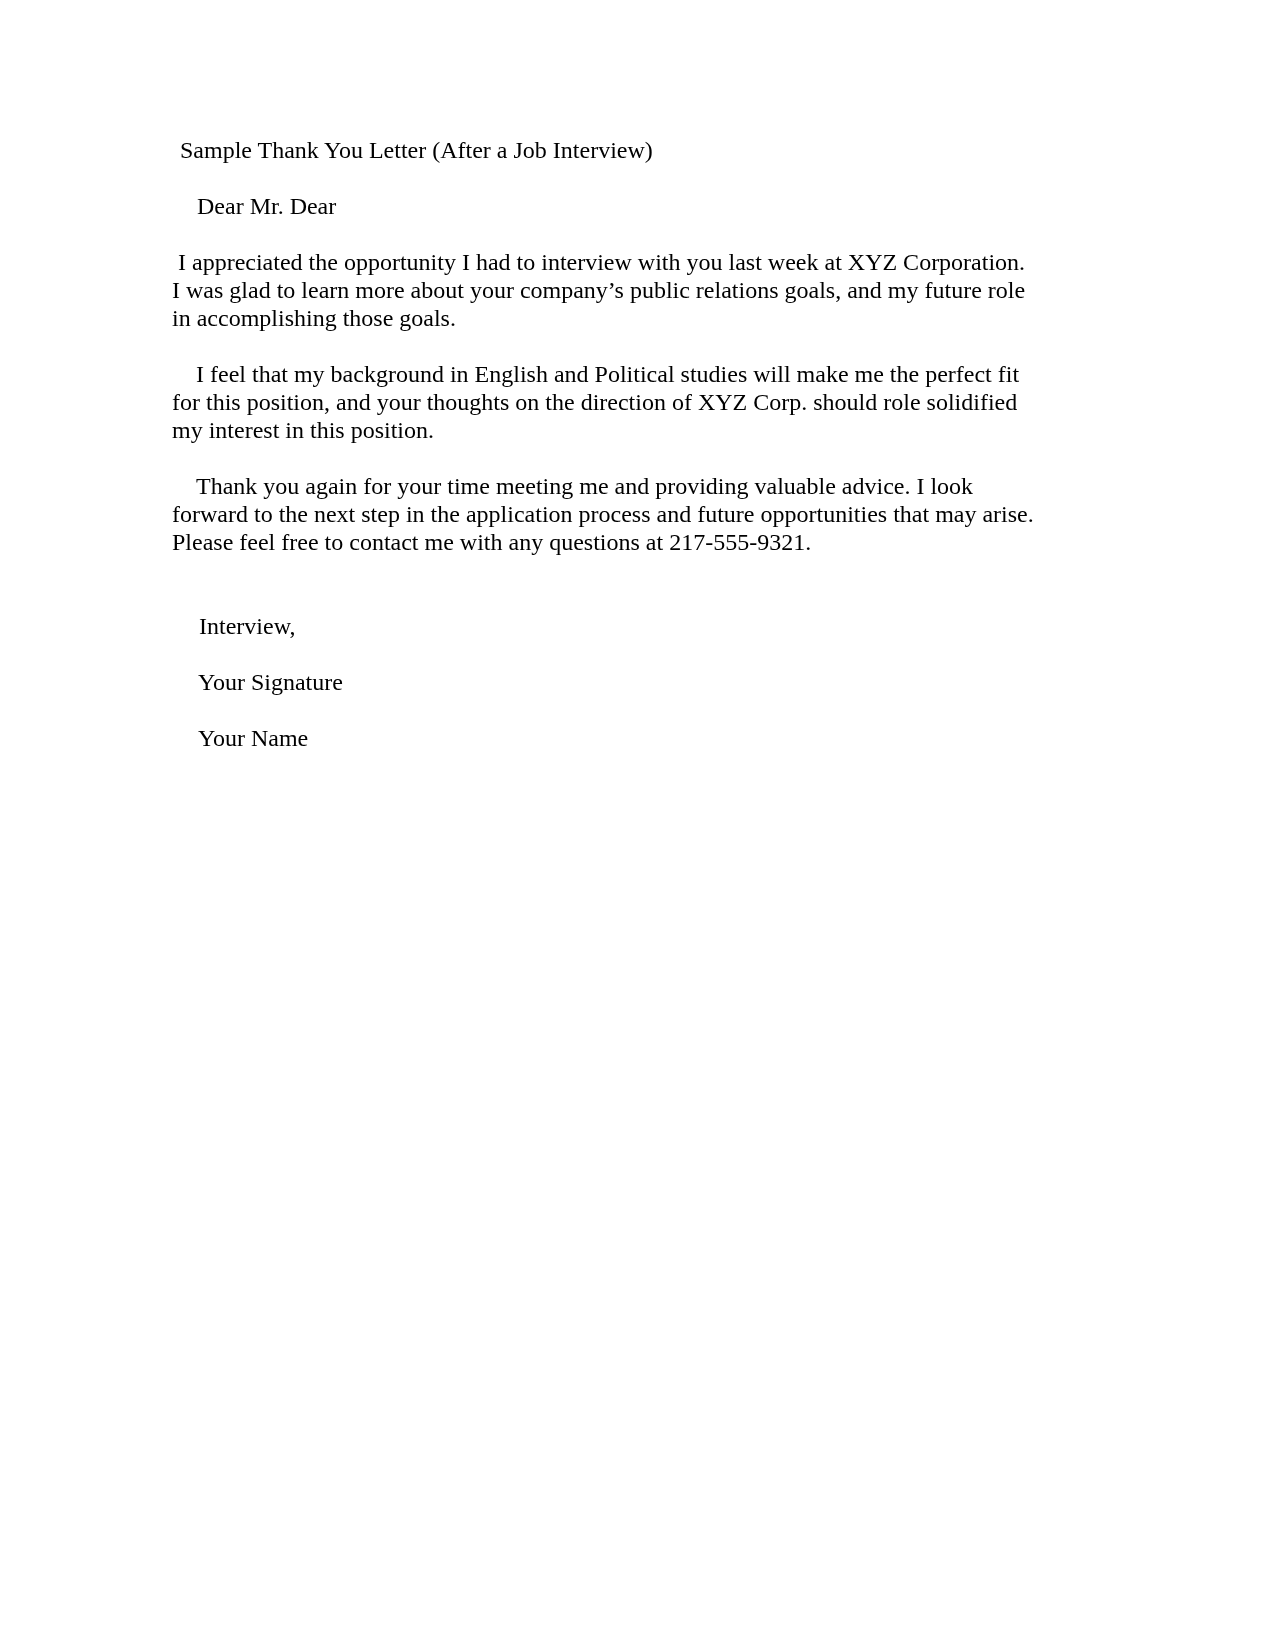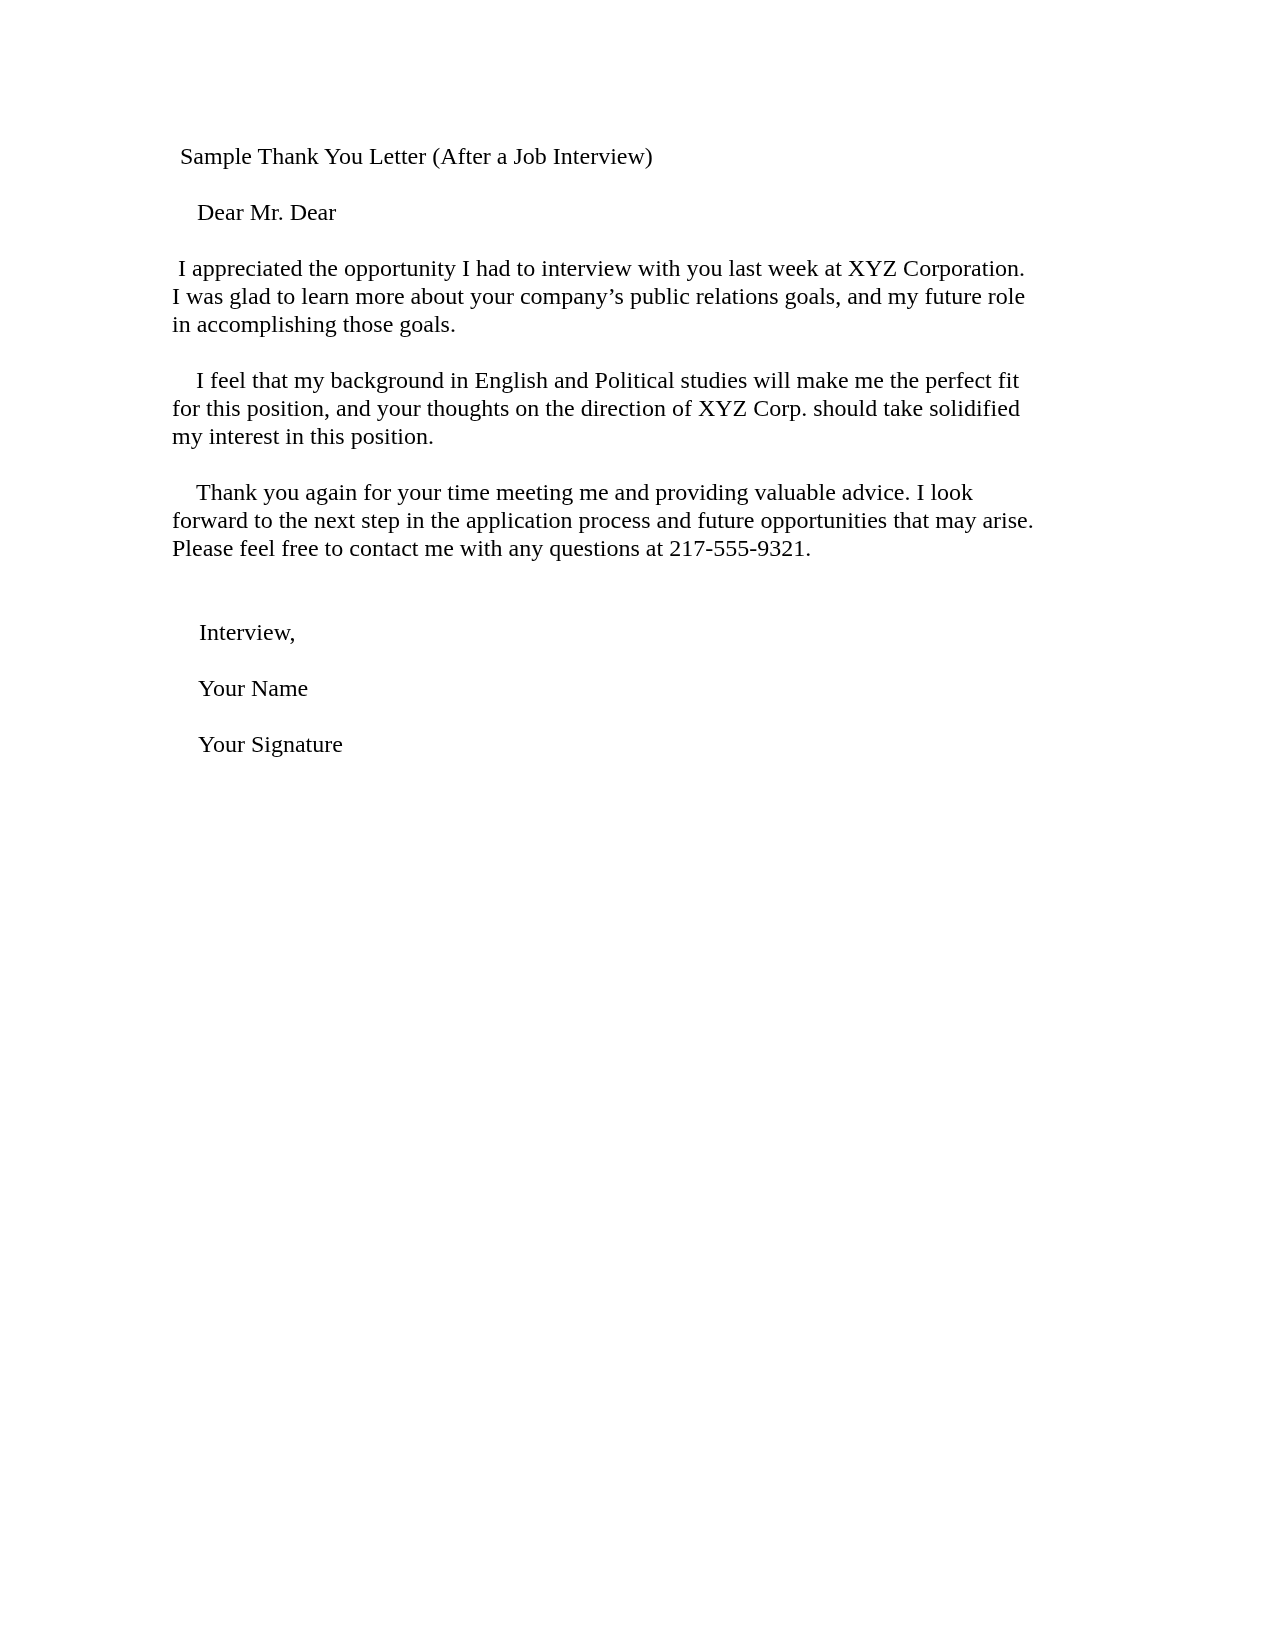--- a/index.html
+++ b/index.html
@@ -15,21 +15,21 @@
     color: #000000;
     font-family: "Liberation Serif", serif;
     font-size: 24px;
     line-height: 28px;
     overflow: hidden;
     box-sizing: border-box;
   }
   .content {
     position: absolute;
     left: 172px;
-    top: 142px;
+    top: 136px;
     width: 1050px;
   }
   .title {
     margin: 0 0 0 8px;
     white-space: pre-wrap;
   }
   .salutation {
     margin: 28px 0 0 25px;
     white-space: pre-wrap;
   }
@@ -54,27 +54,27 @@
 
     <div class="title">Sample Thank You Letter (After a Job Interview)</div>
 
     <div class="salutation">Dear Mr. Dear</div>
 
     <div class="para"> I appreciated the opportunity I had to interview with you last week at XYZ Corporation.
 I was glad to learn more about your company’s public relations goals, and my future role
 in accomplishing those goals.</div>
 
     <div class="para">    I feel that my background in English and Political studies will make me the perfect fit
-for this position, and your thoughts on the direction of XYZ Corp. should take solidified
+for this position, and your thoughts on the direction of XYZ Corp. should role solidified
 my interest in this position.</div>
 
     <div class="para">    Thank you again for your time meeting me and providing valuable advice. I look
 forward to the next step in the application process and future opportunities that may arise.
 Please feel free to contact me with any questions at 217-555-9321.</div>
 
     <div class="closing">Interview,</div>
 
+    <div class="sig-line">Your Signature</div>
+
     <div class="sig-line">Your Name</div>
-
-    <div class="sig-line">Your Signature</div>
 
   </div>
 </div>
 
 </body></html>

